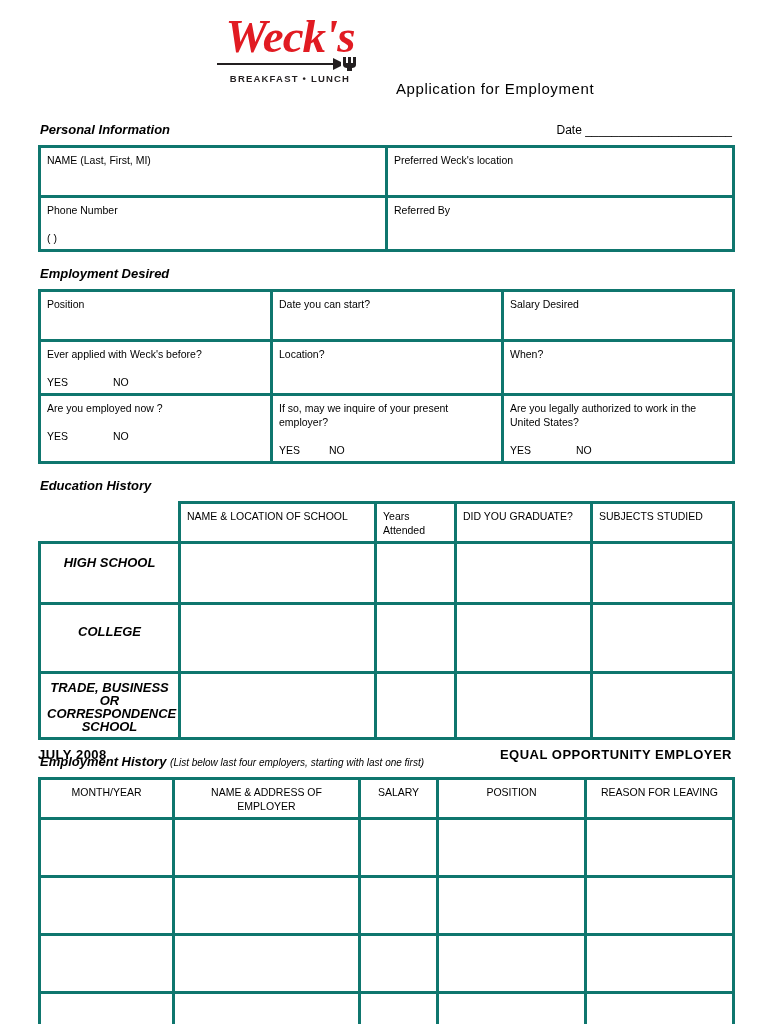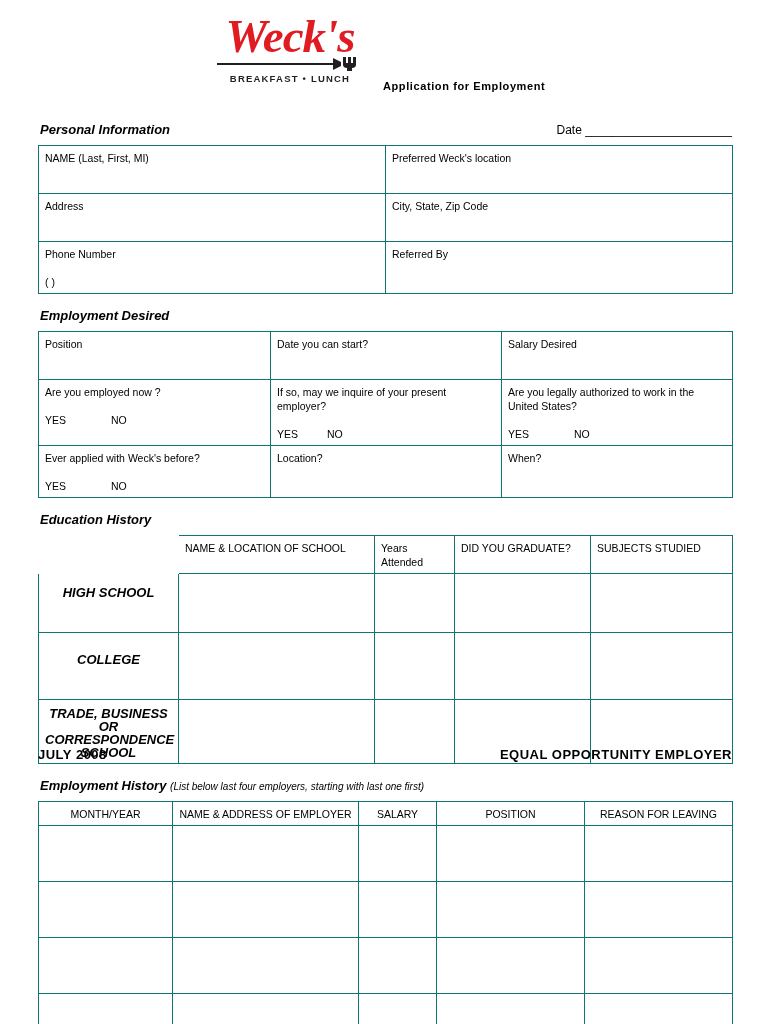--- a/index.html
+++ b/index.html
@@ -56,24 +56,24 @@
   .logo-sub {
     font-family: "Liberation Sans", sans-serif;
     font-size: 9.5px;
     font-weight: bold;
     letter-spacing: 1.2px;
     color: #231f20;
     margin-top: 1px;
   }
   .doc-title {
     position: absolute;
-    left: 345px;
+    left: 358px;
     top: 80px;
-    font-size: 11px;
-    font-weight: bold;
+    font-size: 15px;
+    font-weight: normal;
     letter-spacing: 0.6px;
   }
 
   
   .section-head {
     font-size: 13px;
     font-weight: bold;
     font-style: italic;
     margin: 0 0 8px 2px;
   }
@@ -95,21 +95,21 @@
     font-style: normal;
   }
 
   
   table.form {
     border-collapse: collapse;
     width: 694px;
     table-layout: fixed;
   }
   table.form td {
-    border: 1px solid #0f766e;
+    border: 3px solid #0f766e;
     vertical-align: top;
     font-size: 10.5px;
     padding: 5px 6px 4px 6px;
     line-height: 14px;
   }
   .cell-label { display: block; }
   .yesno {
     margin-top: 14px;
   }
   .yesno .no { margin-left: 42px; }
@@ -174,28 +174,20 @@
       <tr>
         <td style="height:38px">
           <span class="cell-label">NAME (Last, First, MI)</span>
         </td>
         <td>
           <span class="cell-label">Preferred Weck's location</span>
         </td>
       </tr>
       <tr>
         <td style="height:38px">
-          <span class="cell-label">Address</span>
-        </td>
-        <td>
-          <span class="cell-label">City, State, Zip Code</span>
-        </td>
-      </tr>
-      <tr>
-        <td style="height:38px">
           <span class="cell-label">Phone Number</span>
           <span class="cell-label" style="margin-top:14px">(          )</span>
         </td>
         <td>
           <span class="cell-label">Referred By</span>
         </td>
       </tr>
     </tbody>
   </table>
 
@@ -215,55 +207,55 @@
           <span>Position</span>
         </td>
         <td>
           <span>Date you can start?</span>
         </td>
         <td>
           <span>Salary Desired</span>
         </td>
       </tr>
       <tr>
+        <td style="height:42px">
+          <span>Ever applied with Weck's before?</span>
+          <div class="yesno">
+            <span>YES</span>
+            <span class="no">NO</span>
+          </div>
+        </td>
+        <td>
+          <span>Location?</span>
+        </td>
+        <td>
+          <span>When?</span>
+        </td>
+      </tr>
+      <tr>
         <td style="height:53px">
           <span>Are you employed now ?</span>
           <div class="yesno">
             <span>YES</span>
             <span class="no">NO</span>
           </div>
         </td>
         <td>
           <span>If so, may we inquire of your present employer?</span>
           <div class="yesno" style="margin-top:14px">
             <span>YES</span>
             <span class="no2">NO</span>
           </div>
         </td>
         <td>
           <span>Are you legally authorized to work in the United States?</span>
           <div class="yesno" style="margin-top:14px">
             <span>YES</span>
             <span class="no">NO</span>
           </div>
-        </td>
-      </tr>
-      <tr>
-        <td style="height:42px">
-          <span>Ever applied with Weck's before?</span>
-          <div class="yesno">
-            <span>YES</span>
-            <span class="no">NO</span>
-          </div>
-        </td>
-        <td>
-          <span>Location?</span>
-        </td>
-        <td>
-          <span>When?</span>
         </td>
       </tr>
     </tbody>
   </table>
 
   <div class="head-row">
     <div class="section-head" style="margin:0 8px 0 2px;">Education History</div>
   </div>
 
   <table class="form">

